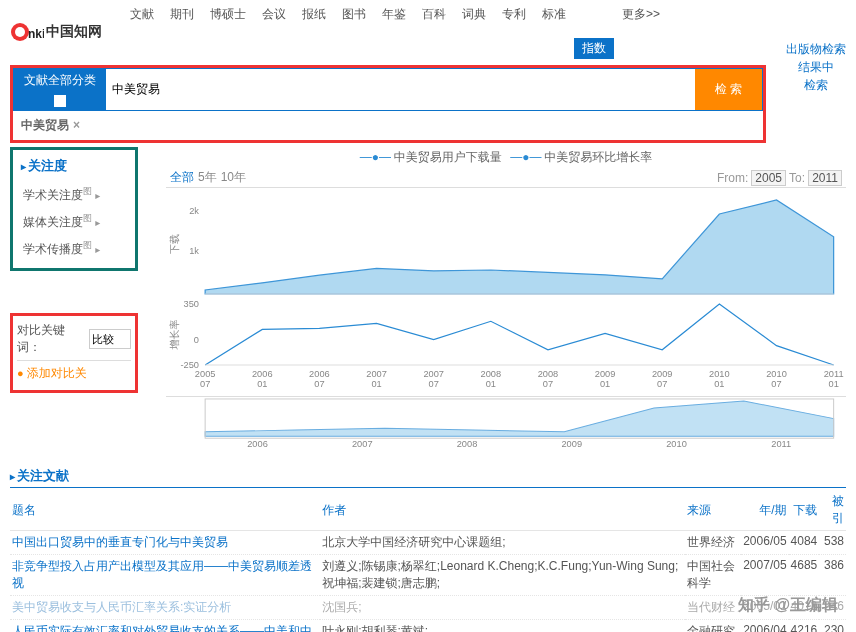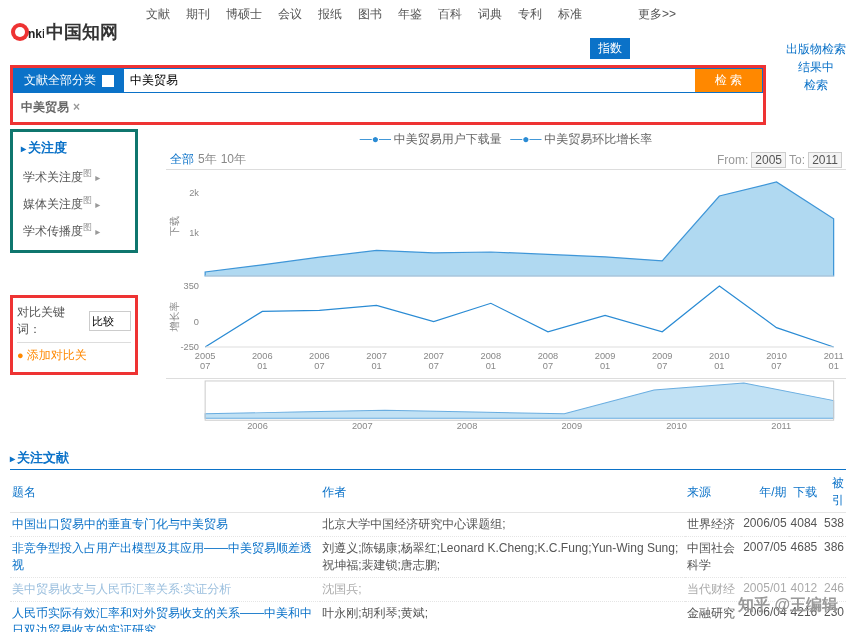--- a/index.html
+++ b/index.html
@@ -1,29 +1,29 @@
 <!DOCTYPE html>
 <html><head>
 <meta charset="utf-8">
 <style>
 * { margin: 0; padding: 0; box-sizing: border-box; font-family: "Microsoft YaHei", SimSun, Arial, sans-serif; font-size: 12px; }
 body { background: #fff; width: 856px; height: 632px; overflow: hidden; position: relative; }
 
 .header { display: flex; align-items: center; padding: 4px 10px; }
 .logo { display: flex; align-items: center; }
 .logo-img { width: 34px; height: 28px; }
-.logo-text { font-size: 18px; font-weight: bold; color: #333; margin-left: 2px; }
+.logo-text { font-size: 14px; font-weight: bold; color: #333; margin-left: 2px; }
 .nav { display: flex; margin-left: 20px; }
 .nav a { color: #555; text-decoration: none; padding: 2px 8px; }
 .nav a.active { background: #0b72c8; color: #fff; margin-top: 34px; }
 .nav a.more { color: #555; }
 
 .search-wrap { border: 3px solid #e33; margin: 2px 90px 2px 10px; }
 .search-row1 { display: flex; background: #0b72c8; padding: 1px; }
-.dropdown { background: #0b72c8; color: #fff; padding: 3px 10px; display: flex; align-items: center; gap: 6px; }
+.dropdown { background: #0b72c8; color: #fff; padding: 3px 10px; display: flex; align-items: center; gap: 6px; flex-direction: column; }
 .dd-icon { width: 12px; height: 12px; background: #fff; }
 .search-input { flex: 1; padding: 3px 6px; background: #fff; border: none; outline: none; }
 .search-btn { background: #f80; color: #fff; padding: 2px 20px; border: none; font-size: 12px; }
 .search-row2 { background: #fff; padding: 6px 8px; color: #666; font-weight: bold; }
 .tag-x { color: #999; margin-left: 4px; }
 
 .right-search { position: absolute; right: 10px; top: 40px; font-size: 12px; color: #0b72c8; line-height: 1.5; text-align: center; }
 .right-search a { display: block; color: #0b72c8; text-decoration: none; }
 
 .main { display: flex; margin-top: 4px; }

